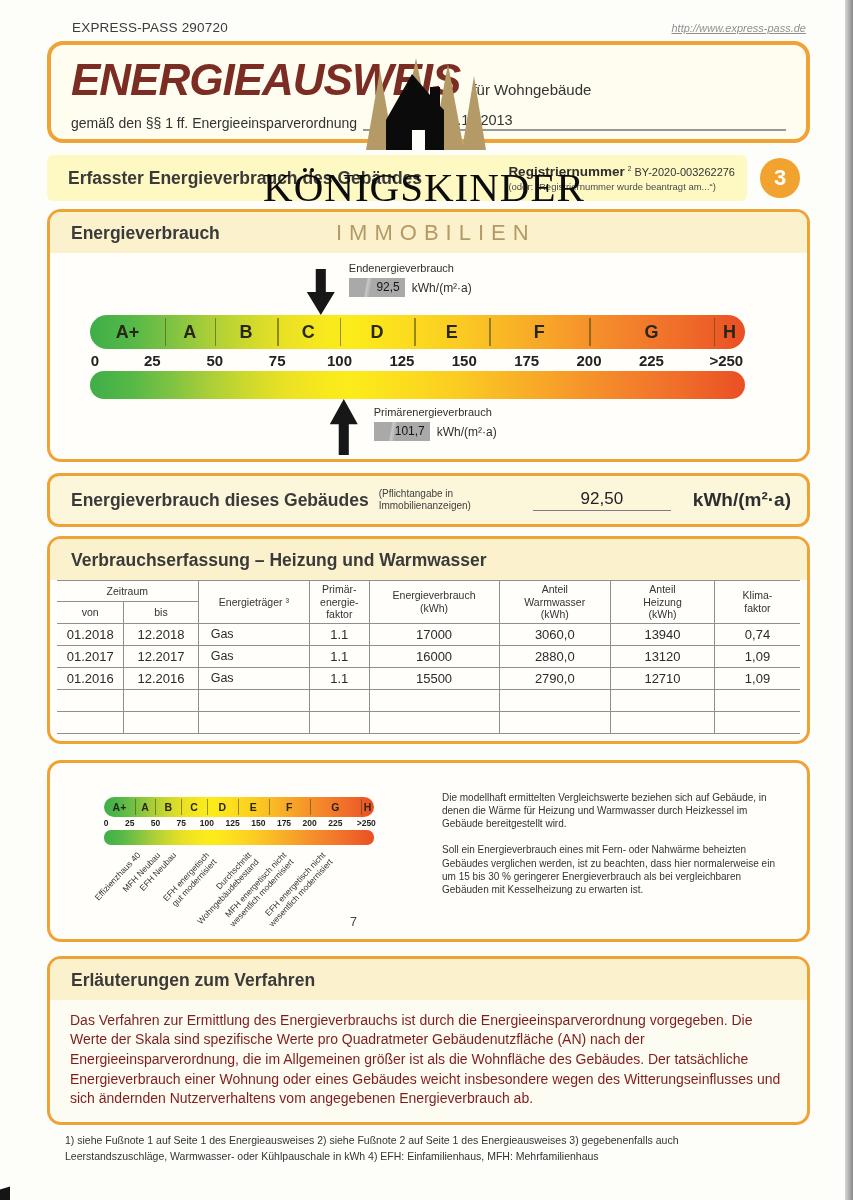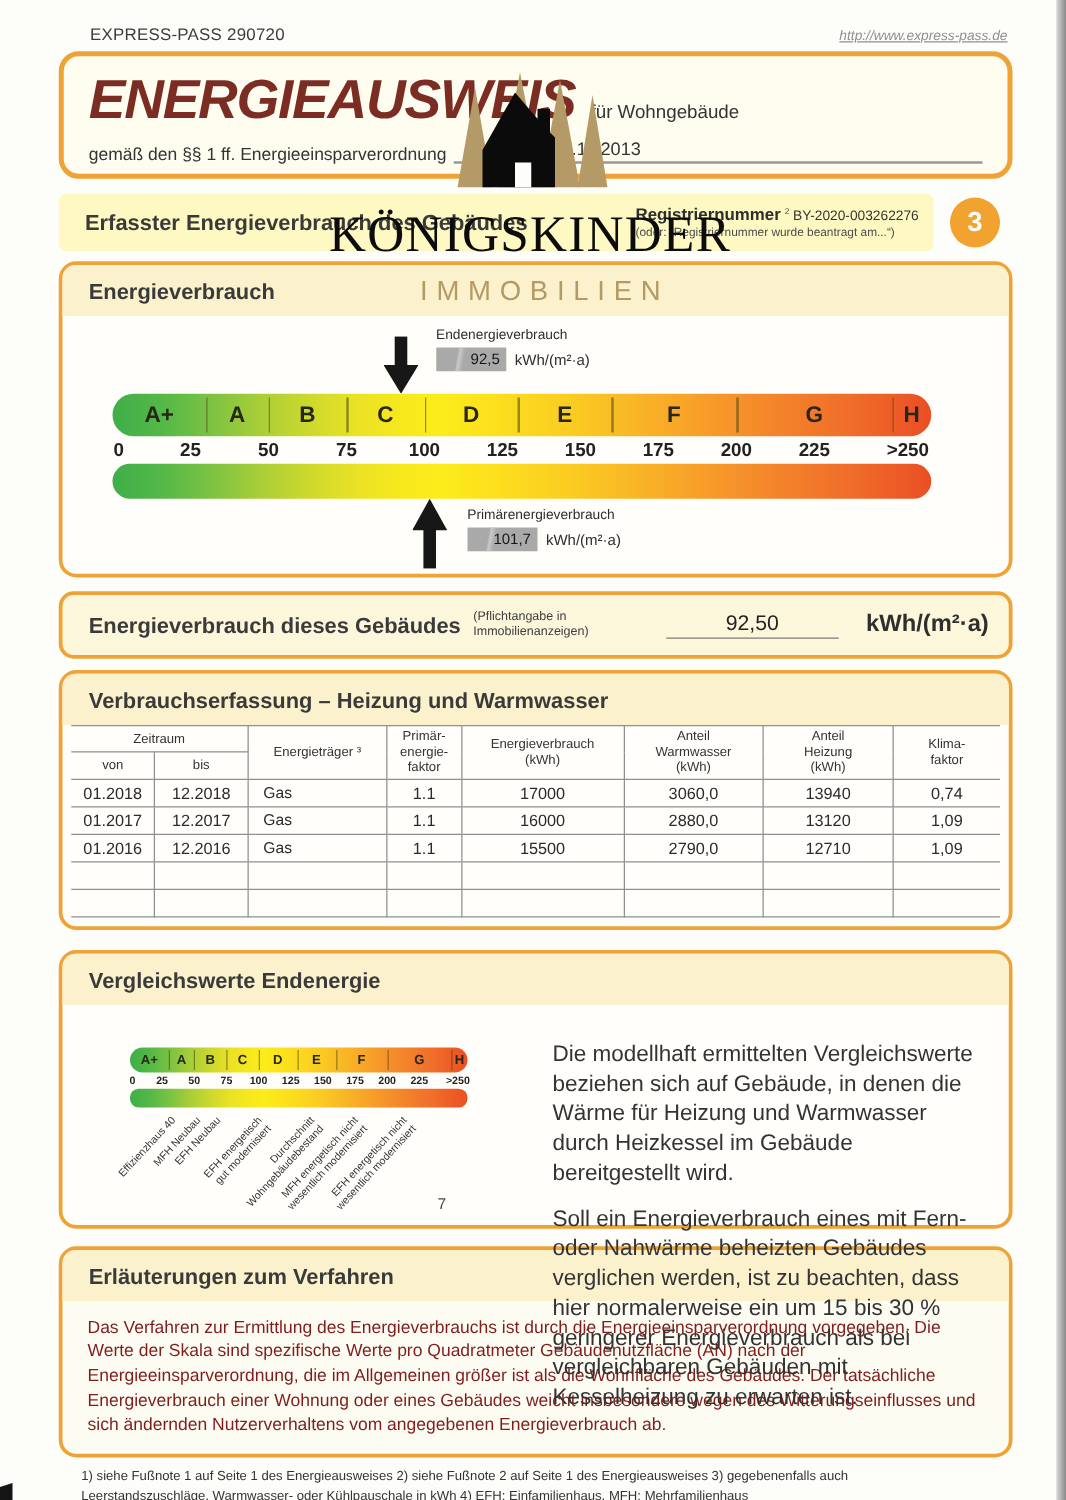--- a/index.html
+++ b/index.html
@@ -87,21 +87,21 @@
   .letterbar.mini { height:20px; border-radius:10px; }
   .letterbar.mini .cls { font-size:10.5px; }
   .letterbar.mini .divider { top:2px; bottom:2px; width:1px; }
   .tickrow.mini { height:13px; }
   .tickrow.mini span { font-size:8.5px; top:1px; }
   .plainbar.mini { height:15px; border-radius:7px; }
   .ref-wrap { position:relative; height:118px; }
   .ref-label { position:absolute; top:5px; width:118px; text-align:right; font-size:8.5px; line-height:1.18; color:#333;
     transform:translateX(-100%) rotate(-47deg); transform-origin:100% 0; white-space:pre-line; }
   .page-num-7 { position:absolute; left:300px; top:152px; font-size:12.5px; color:#444; }
-  .compare-text { margin:28px 14px 0 0; width:346px; font-size:18px; color:#333; line-height:1.32; }
+  .compare-text { margin:28px 14px 0 0; width:346px; font-size:10px; color:#333; line-height:1.32; }
   .compare-text p { margin-bottom:13px; }
 
   
   .explain-box { margin-top:14px; background:#fdfcf2; }
   .explain-text { padding:11px 20px 13px; font-size:14px; color:#7f1d1d; line-height:1.4; }
 
   
   .footnotes { margin:8px 0 0 18px; width:715px; font-size:10.5px; color:#333; line-height:1.5; white-space:pre-line; }
 
   
@@ -312,21 +312,20 @@
               <td></td>
               <td></td>
               <td></td>
               <td></td>
             </tr>
           </tbody>
       </table>
     </div>
 
     <div class="obox compare-box">
-      <div class="box-header">Vergleichswerte Endenergie</div>
       <div class="compare-body">
         <div class="mini-wrap">
           <div class="mini-bars">
             <div class="letterbar mini grad">
                 <b class="cls" style="left: 5.71429%;">A+</b>
                 <i class="divider" style="left: 11.4286%;"></i>
                 <b class="cls" style="left: 15.2381%;">A</b>
                 <i class="divider" style="left: 19.0476%;"></i>
                 <b class="cls" style="left: 23.8095%;">B</b>
                 <i class="divider" style="left: 28.5714%;"></i>

